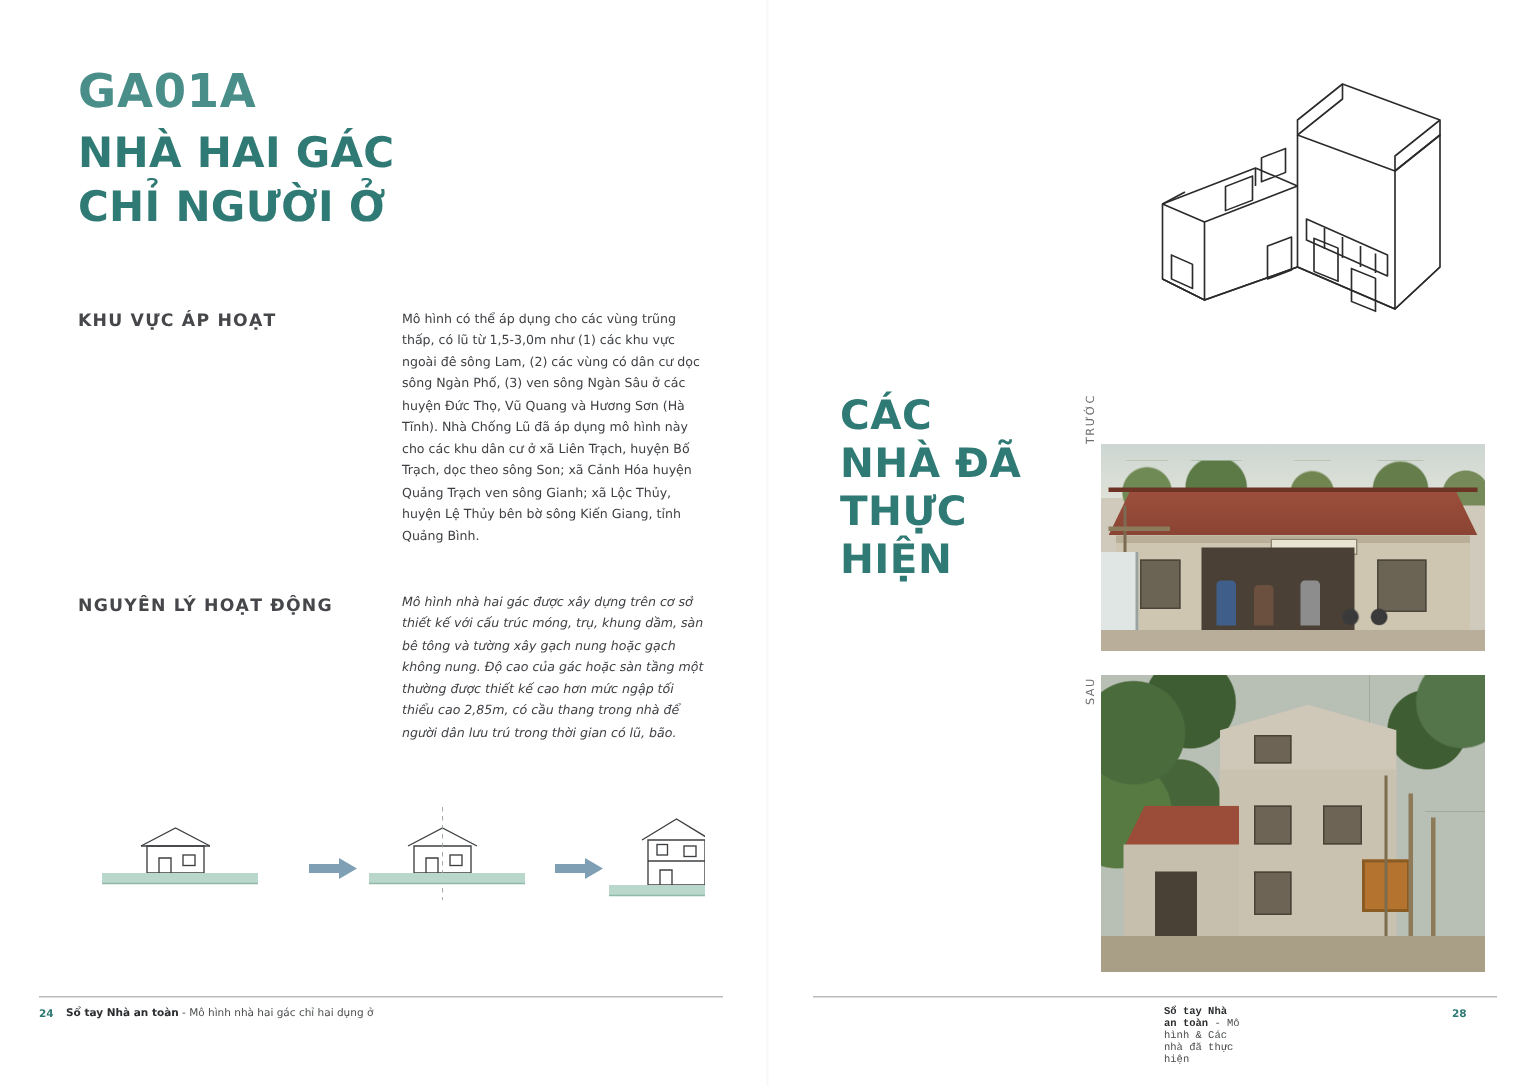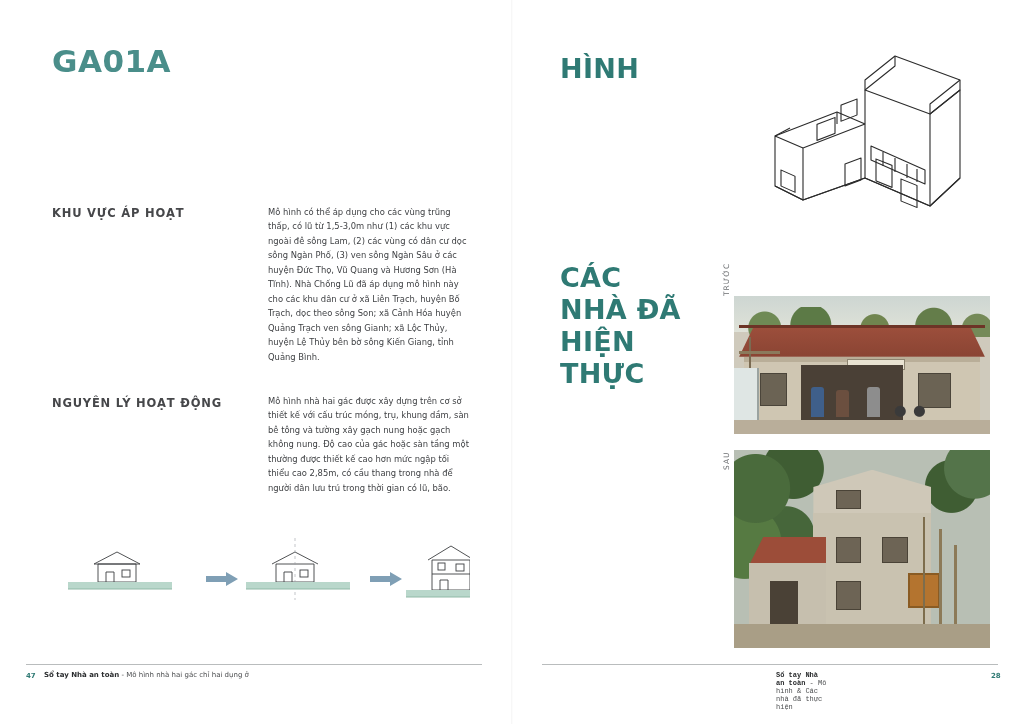--- a/index.html
+++ b/index.html
@@ -48,21 +48,21 @@
 
   .body-text{
     position:absolute;
     width:205px;
     font-size:8.4px;
     line-height:1.72;
     color:#3d3f42;
     text-align:left;
   }
   .body-text.one{left:268px;top:205px;}
-  .body-text.two{left:268px;top:394px;}
+  .body-text.two{left:268px;top:394px;font-style:italic;}
 
   
   .diagram{
     position:absolute;left:40px;top:530px;width:430px;height:80px;
   }
 
   
   .rlabel{
     position:absolute;
     font-size:27px;font-weight:bold;line-height:1.18;
@@ -153,40 +153,42 @@
   
   .footrule{
     position:absolute;height:1px;background:#b9bcbd;
   }
   .footrule.l{left:26px;top:664px;width:456px;}
   .footrule.r{left:542px;top:664px;width:456px;}
   .pgnum{
     position:absolute;font-size:7px;font-weight:bold;color:#2f7a74;top:672px;
   }
   .pgnum.l{left:26px;}
-  .pgnum.r{left:968px;margin-left:23px;}
+  .pgnum.r{left:968px;}
   .foottext{
     position:absolute;top:671px;font-size:7px;color:#4b4d4f;
   }
   .foottext.l{left:44px;}
   .foottext.r{left:776px;font-family:Liberation Mono, monospace;}
   .foottext b{color:#2a2c2e;}
 </style>
 </head>
 <body>
 
 <div class="spread">
 
   <div class="gutter"></div>
 
   <div class="page-border-left"></div>
 
   <div class="code">GA01A</div>
 
   <div class="title">
+    <div>NHÀ HAI GÁC</div>
+    <div>CHỈ NGƯỜI Ở</div>
   </div>
 
   <div class="sec-label one">KHU VỰC ÁP HOẠT</div>
   <div class="body-text one">Mô hình có thể áp dụng cho các vùng trũng thấp, có lũ từ 1,5-3,0m như (1) các khu vực ngoài đê sông Lam, (2) các vùng có dân cư dọc sông Ngàn Phố, (3) ven sông Ngàn Sâu ở các huyện Đức Thọ, Vũ Quang và Hương Sơn (Hà Tĩnh). Nhà Chống Lũ đã áp dụng mô hình này cho các khu dân cư ở xã Liên Trạch, huyện Bố Trạch, dọc theo sông Son; xã Cảnh Hóa huyện Quảng Trạch ven sông Gianh; xã Lộc Thủy, huyện Lệ Thủy bên bờ sông Kiến Giang, tỉnh Quảng Bình.</div>
 
   <div class="sec-label two">NGUYÊN LÝ HOẠT ĐỘNG</div>
   <div class="body-text two">Mô hình nhà hai gác được xây dựng trên cơ sở thiết kế với cấu trúc móng, trụ, khung dầm, sàn bê tông và tường xây gạch nung hoặc gạch không nung. Độ cao của gác hoặc sàn tầng một thường được thiết kế cao hơn mức ngập tối thiểu cao 2,85m, có cầu thang trong nhà để người dân lưu trú trong thời gian có lũ, bão.</div>
 
   <div class="diagram">
     <svg viewBox="0 0 430 80" width="430" height="80">
@@ -226,28 +228,27 @@
         <path d="M400 60 L400 50 L408 50 L408 60"></path>
         <rect x="416" y="34" width="8" height="7"></rect>
         <rect x="398" y="33" width="7" height="7"></rect>
       </g>
       <rect x="366" y="60" width="64" height="7" fill="#b9d7cb"></rect>
       <line x1="366" y1="67" x2="430" y2="67" stroke="#8fb8a6" stroke-width="1"></line>
     </svg>
   </div>
 
   <div class="footrule l"></div>
-  <div class="pgnum l">47</div>
+  <div class="pgnum l">24</div>
   <div class="foottext l">
     <b>Sổ tay Nhà an toàn</b>
     <span>- Mô hình nhà hai gác chỉ hai dụng ở</span>
   </div>
 
   <div class="rlabel model">
-    <div>HÌNH</div>
   </div>
 
   <div class="sketch">
     <svg viewBox="0 0 250 205" width="250" height="205">
       <g stroke="#2b2b2b" stroke-width="1.1" fill="none" stroke-linejoin="round">
 
         <path d="M120 52 L150 28 L215 52 L215 62 L185 86 L120 62 Z"></path>
         <path d="M120 62 L120 150 L185 178 L185 86"></path>
         <path d="M185 86 L215 62 L215 150 L185 178"></path>
 
@@ -276,22 +277,22 @@
 
         <path d="M30 158 L58 172 L120 150"></path>
         <path d="M120 150 L185 178 L215 150"></path>
       </g>
     </svg>
   </div>
 
   <div class="rlabel built">
     <div>CÁC</div>
     <div>NHÀ ĐÃ</div>
+    <div>THỰC</div>
     <div>HIỆN</div>
-    <div>THỰC</div>
   </div>
 
   <div class="vtag truoc">TRƯỚC</div>
   <div class="vtag sau">SAU</div>
 
   <div class="photo p1">
     <div class="sky"></div>
       <div class="trees"></div>
     <div class="roof"></div>
       <div class="roofline"></div>

